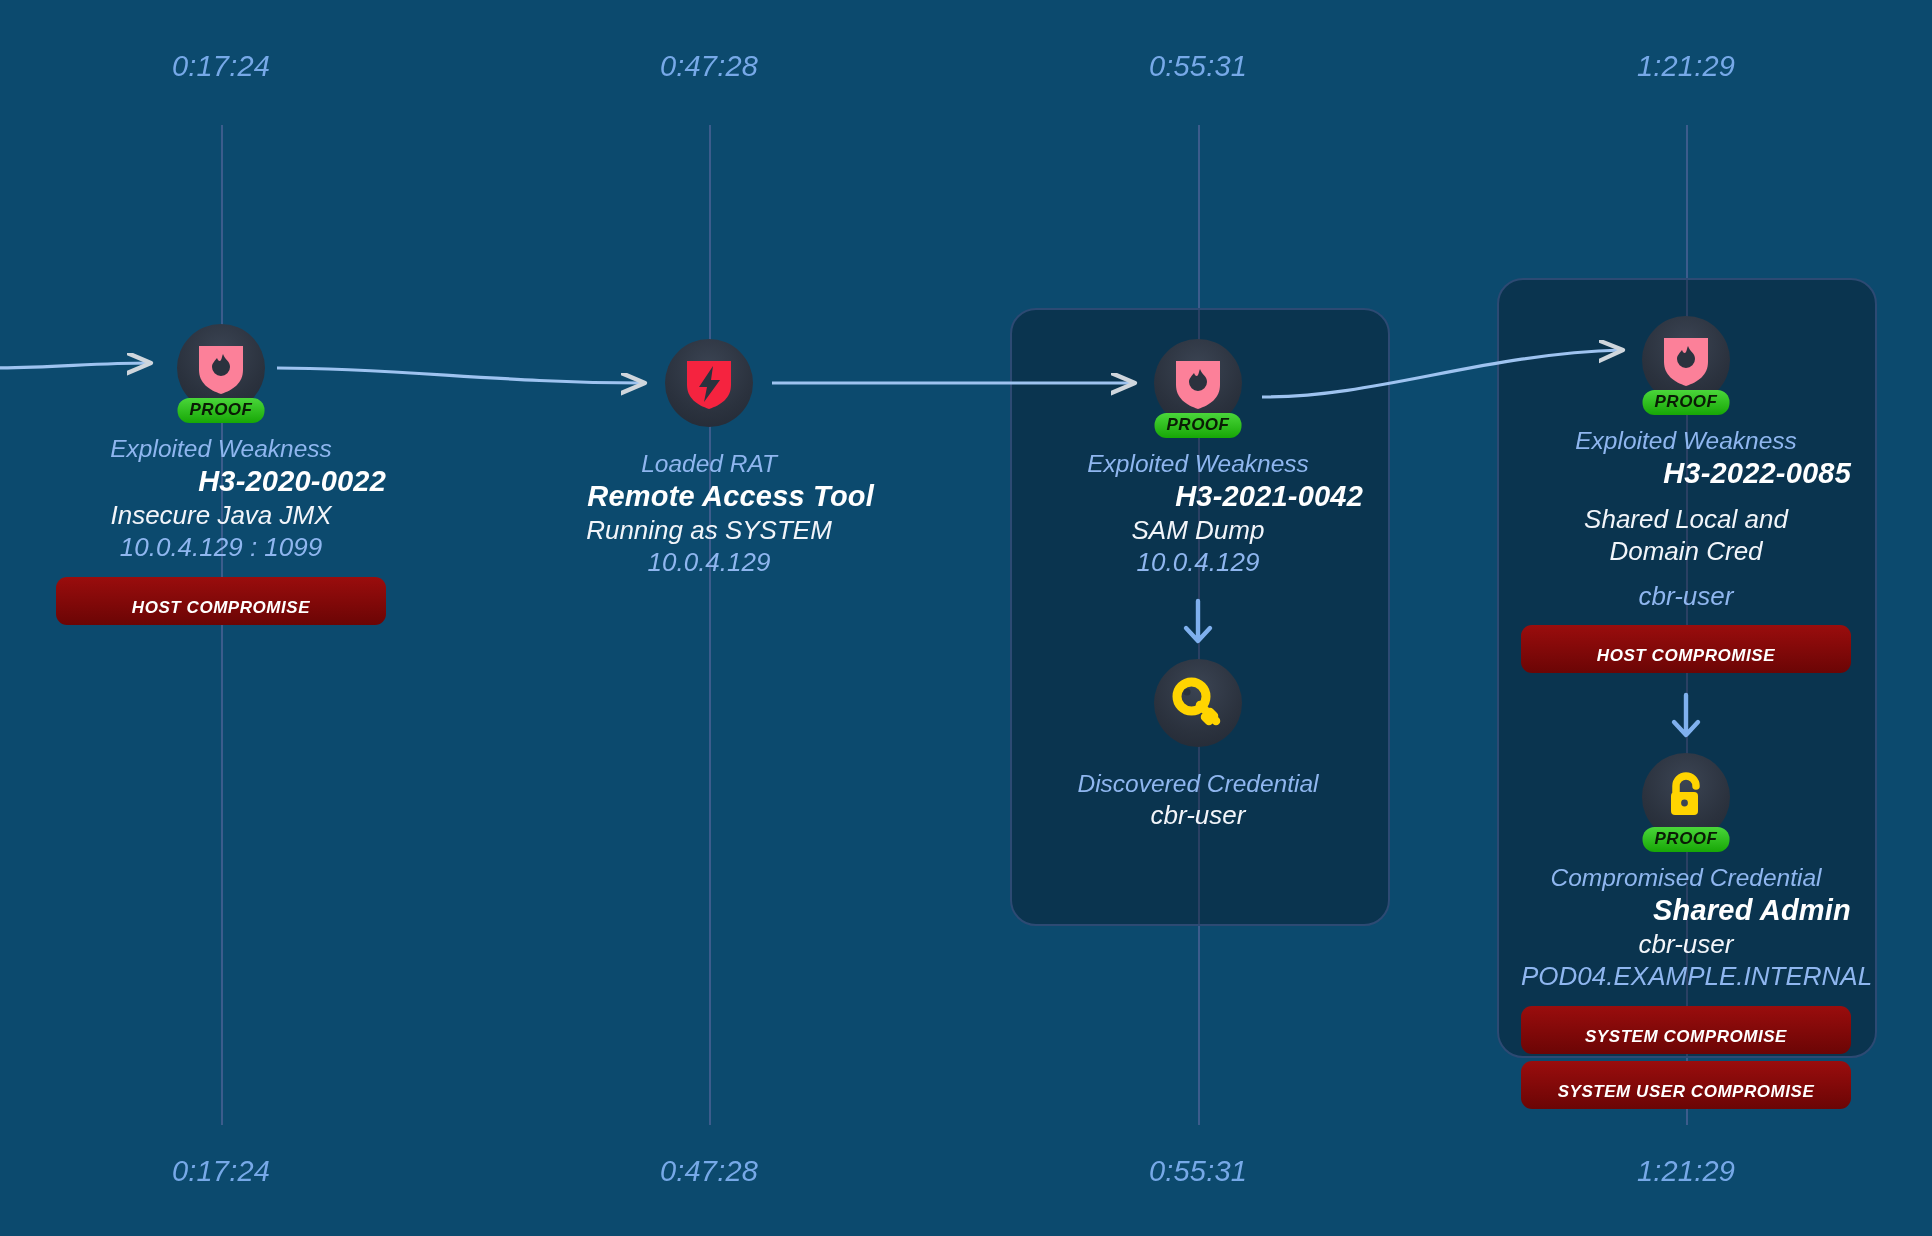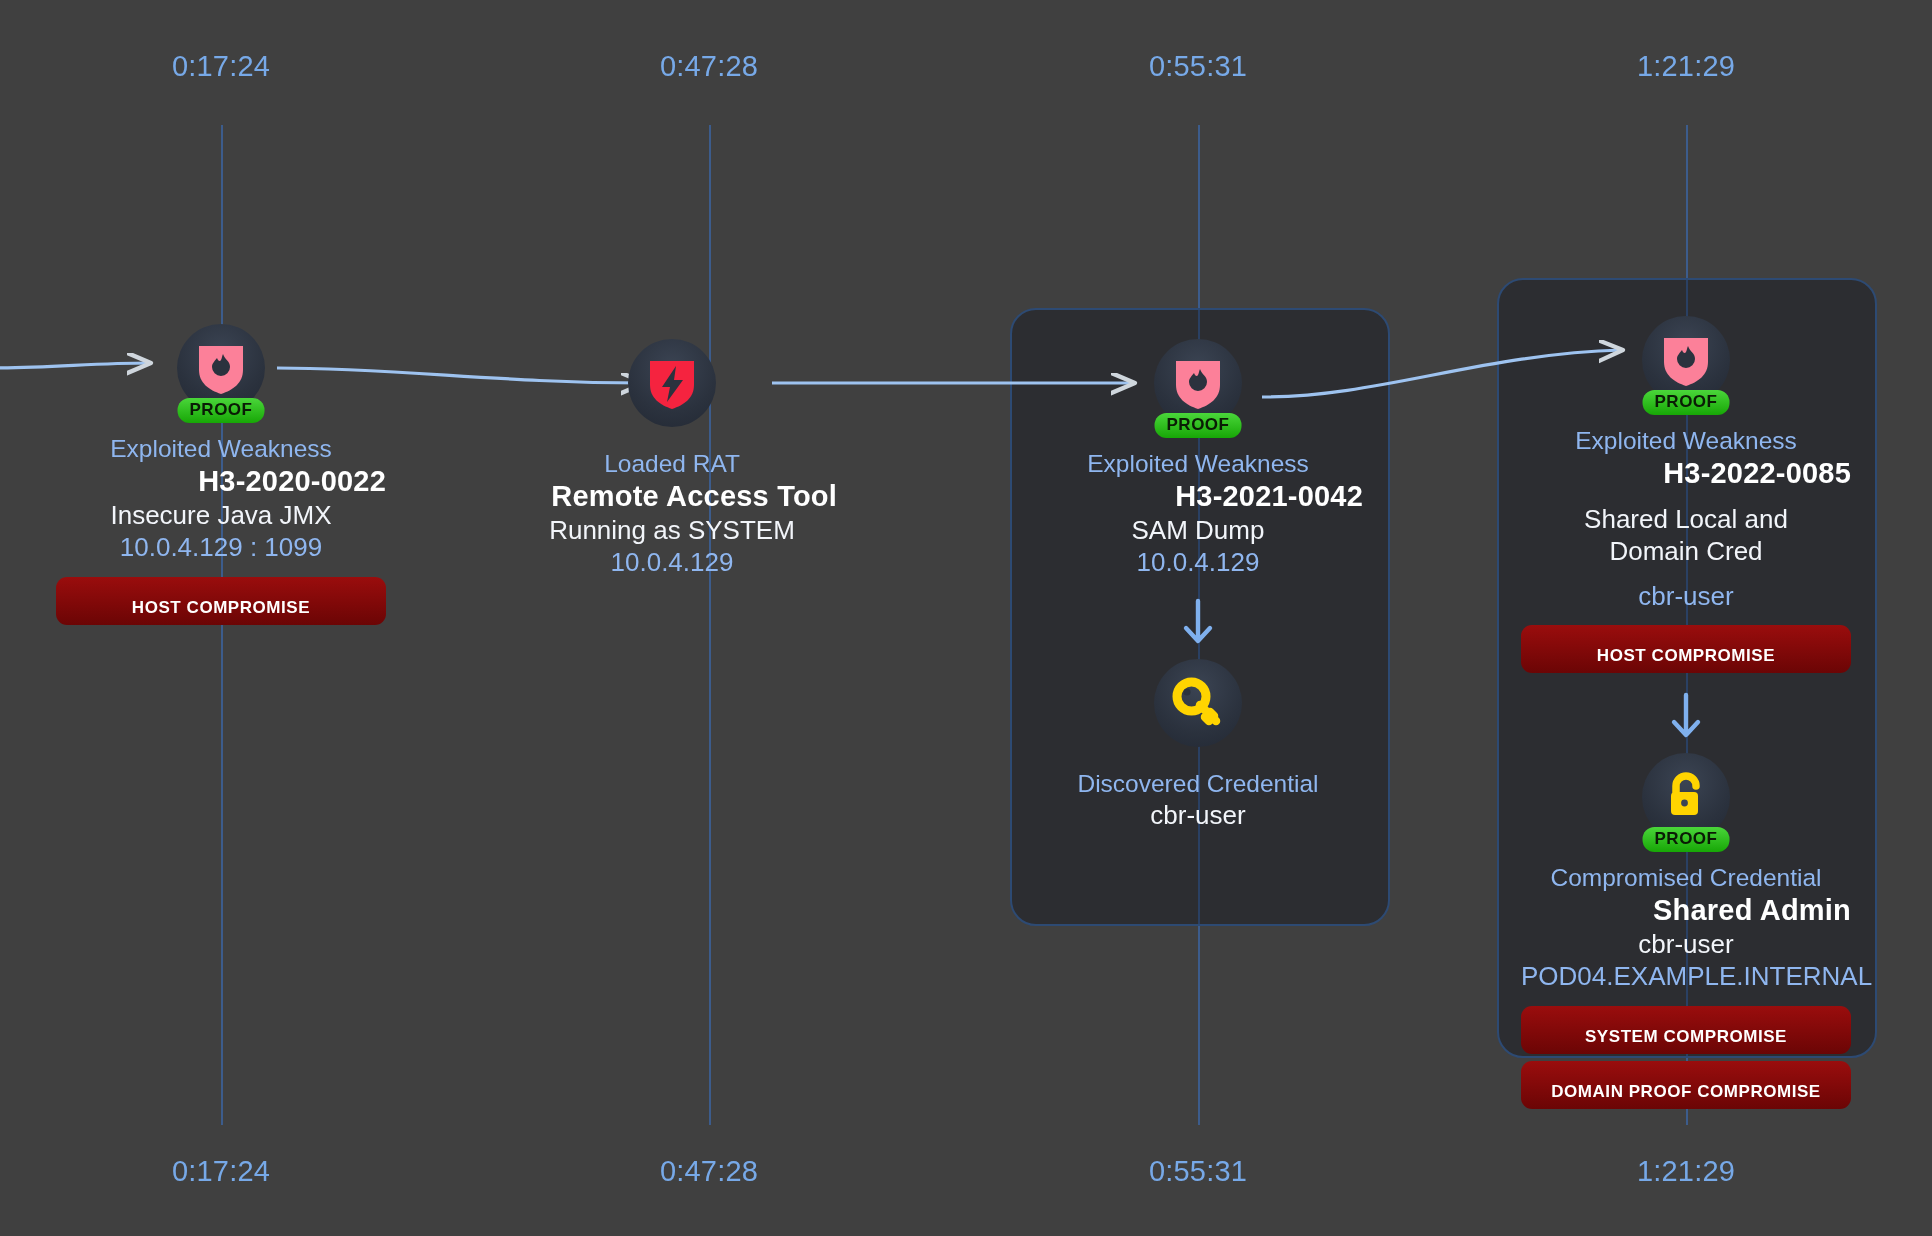--- a/index.html
+++ b/index.html
@@ -7,21 +7,22 @@
     width: 1932px;
     height: 1236px;
     background: #05070f;
     font-family: "Liberation Sans", sans-serif;
     overflow: hidden;
   }
   #stage {
     position: relative;
     width: 1932px;
     height: 1236px;
-    background: #404040;
+    background: #0c4a6e;
+    font-style: italic;
   }
 
   
   .vline {
     position: absolute;
     width: 2px;
     background: #3c5c8c;
     top: 125px;
     height: 1000px;
   }
@@ -179,21 +180,21 @@
     </div>
     <div class="kicker">Exploited Weakness</div>
     <div class="title">H3-2020-0022</div>
     <div class="subtitle">Insecure Java JMX</div>
     <div class="meta">10.0.4.129 : 1099</div>
     <div class="badges">
       <span class="badge">HOST COMPROMISE</span>
     </div>
   </div>
 
-  <div class="node" style="left:672px; top:339px;">
+  <div class="node" style="left:709px; top:339px;">
     <div class="iconwrap">
       <div class="circle">
         <svg width="52" height="56" viewBox="0 0 52 56" aria-hidden="true">
           <path d="M4,6 h44 v24 c0,13 -10,20 -22,24 C14,50 4,43 4,30 Z" fill="#f5233f"></path>
           <path d="M30,11 L16,32 h8 l-3,15 L37,25 h-9 Z" fill="#2b323e"></path>
         </svg>
       </div>
       
     </div>
     <div class="kicker">Loaded RAT</div>
@@ -269,18 +270,18 @@
           </svg>
         </div>
         <span class="proof">PROOF</span>
       </div>
       <div class="kicker">Compromised Credential</div>
       <div class="title">Shared Admin</div>
       <div class="subtitle">cbr-user</div>
       <div class="meta">POD04.EXAMPLE.INTERNAL</div>
       <div class="badges">
         <span class="badge">SYSTEM COMPROMISE</span>
-        <span class="badge">DOMAIN PROOF COMPROMISE</span>
+        <span class="badge">SYSTEM USER COMPROMISE</span>
       </div>
     </div>
   </div>
 
 </div>
 
 </body></html>

